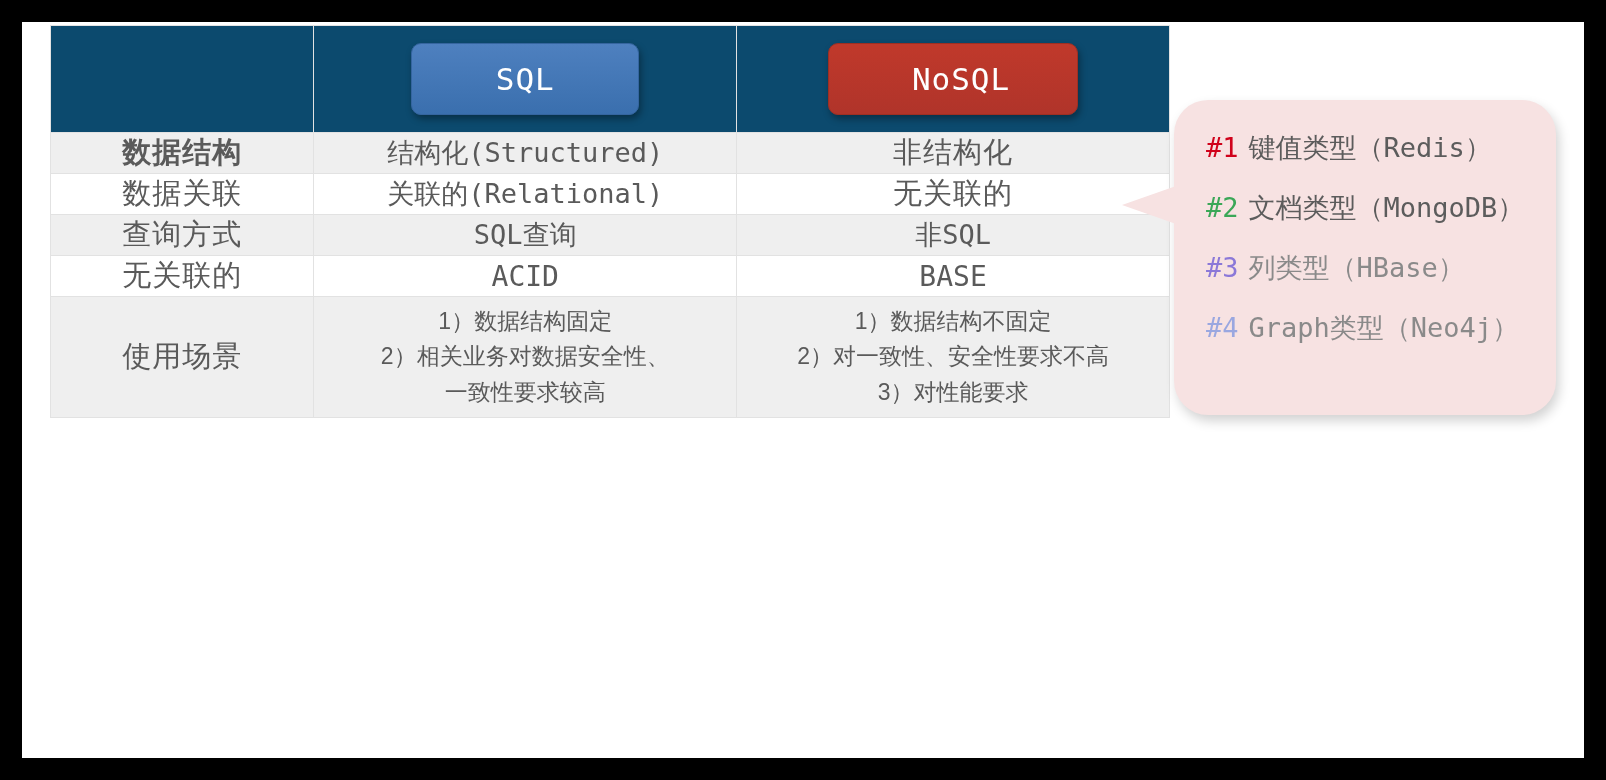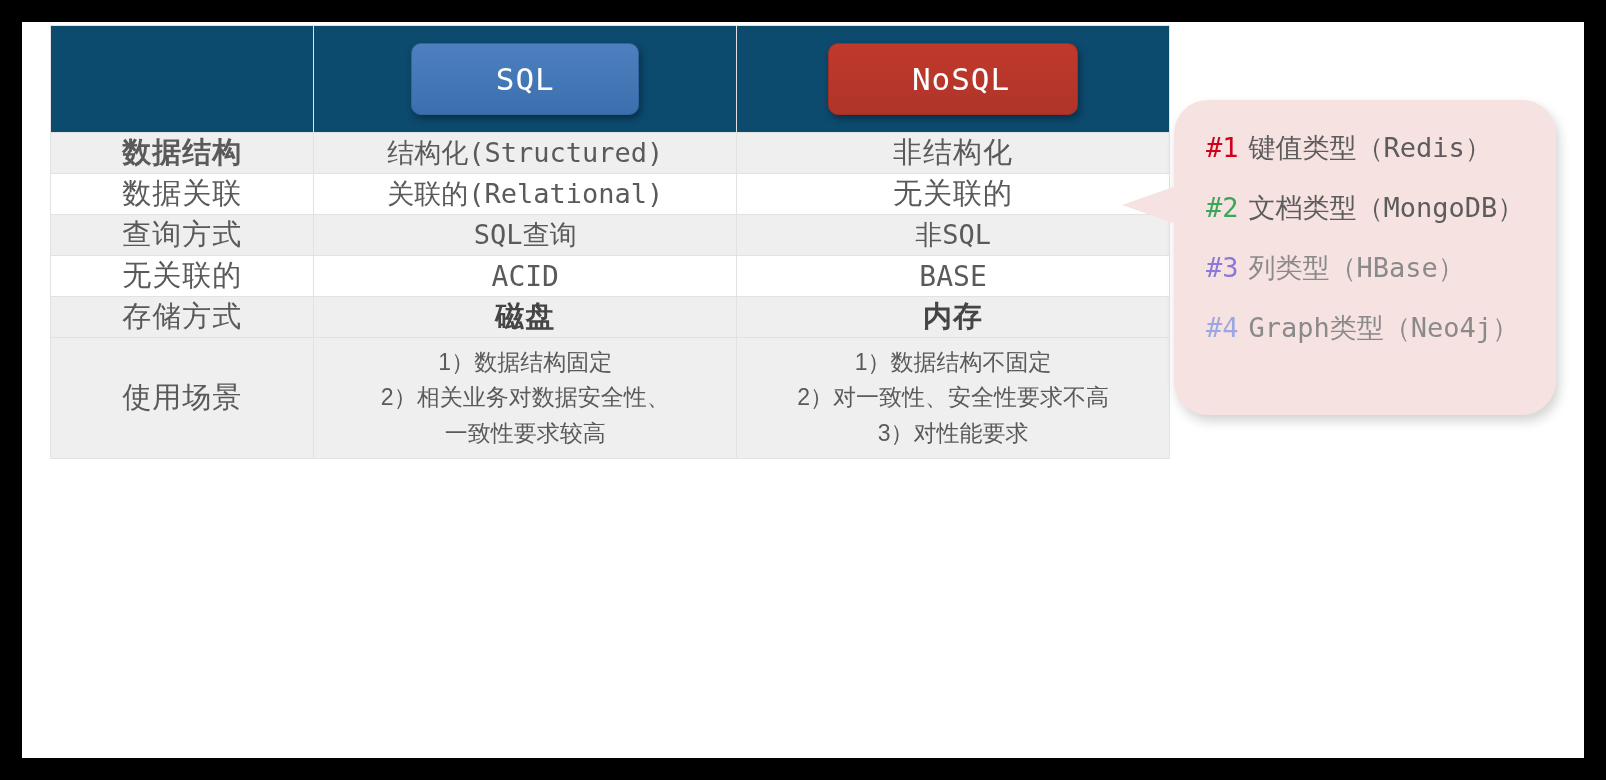--- a/index.html
+++ b/index.html
@@ -204,25 +204,20 @@
             <td class="cellval mono-mix">SQL查询</td>
             <td class="cellval mono-mix">非SQL</td>
           </tr>
 
           <tr class="plain">
             <td class="rowlabel">无关联的</td>
             <td class="cellval">ACID</td>
             <td class="cellval">BASE</td>
           </tr>
 
-          <tr class="alt">
-            <td class="rowlabel">存储方式</td>
-            <td class="cellval cjk bold">磁盘</td>
-            <td class="cellval cjk bold">内存</td>
-          </tr>
 
 
           <tr class="alt usecase-row">
             <td class="rowlabel">使用场景</td>
             <td class="usecase">
               <div>1）数据结构固定</div>
               <div>2）相关业务对数据安全性、</div>
               <div>一致性要求较高</div>
             </td>
             <td class="usecase">

